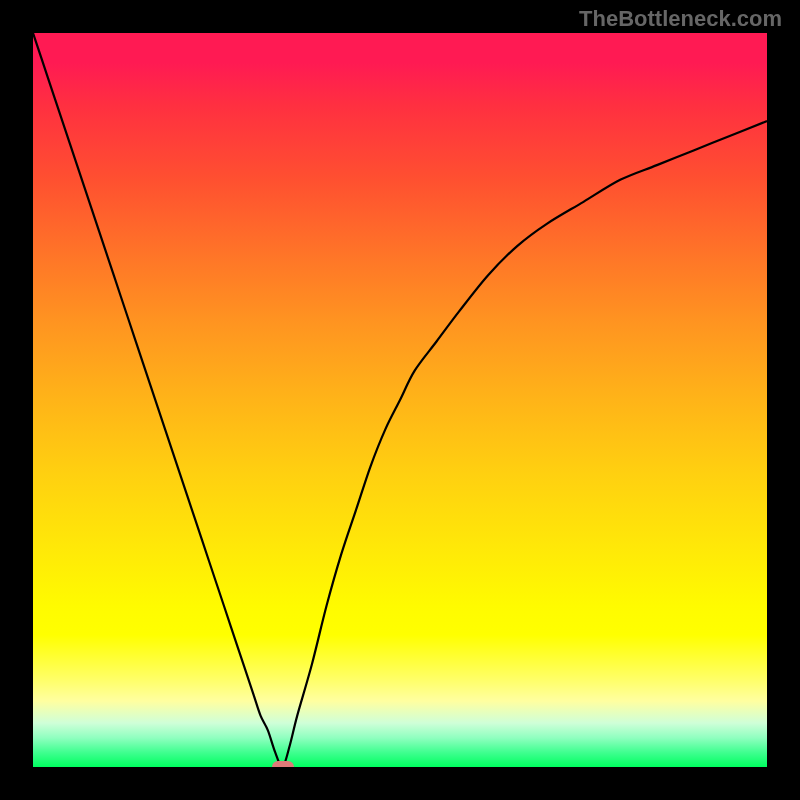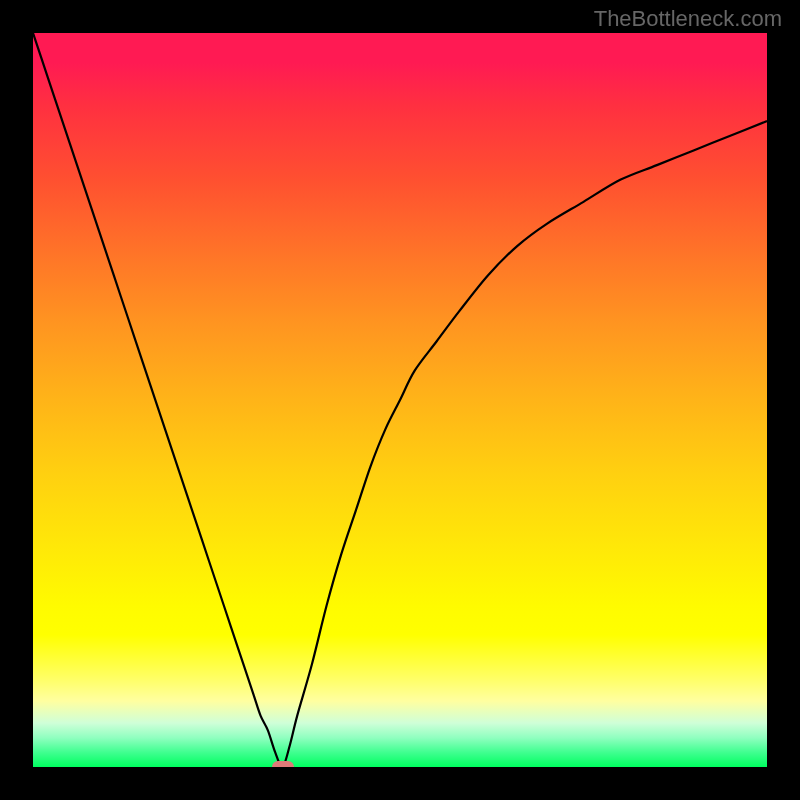--- a/index.html
+++ b/index.html
@@ -17,21 +17,21 @@
     width: 800px;
     height: 800px;
     background: #000;
   }
   .watermark {
     position: absolute;
     top: 6px;
     right: 18px;
     color: #666;
     font-size: 22px;
-    font-weight: normal;
+    font-weight: bold;
     z-index: 10;
   }
   .plot-area {
     position: absolute;
     left: 33px;
     top: 33px;
     width: 734px;
     height: 734px;
     overflow: hidden;
   }

